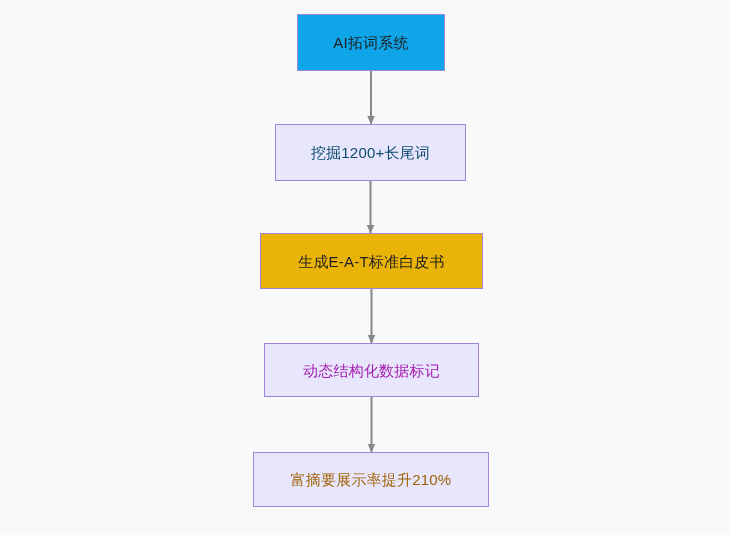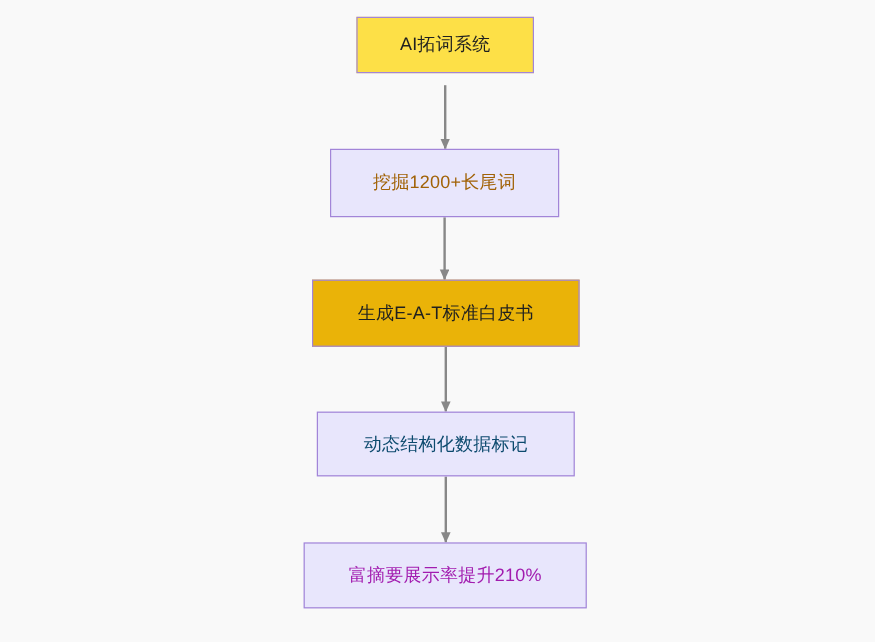--- a/index.html
+++ b/index.html
@@ -55,20 +55,20 @@
     </defs>
     <g id="edges-group">
         <line x1="371" y1="71" x2="371" y2="124" stroke="#888888" stroke-width="2" marker-end="url(#arrowhead)"></line>
         <line x1="370.5" y1="181" x2="370.5" y2="233" stroke="#888888" stroke-width="2" marker-end="url(#arrowhead)"></line>
         <line x1="371.5" y1="289" x2="371.5" y2="343" stroke="#888888" stroke-width="2" marker-end="url(#arrowhead)"></line>
         <line x1="371.5" y1="397" x2="371.5" y2="452" stroke="#888888" stroke-width="2" marker-end="url(#arrowhead)"></line>
       </g>
   </svg>
 
   <div id="nodes-group">
-      <div class="node" style="left: 297px; top: 14px; width: 148px; height: 47px; background: #fde047; border-color: rgb(162, 133, 216); color: rgb(31, 32, 32);">AI拓词系统</div>
-      <div class="node" style="left: 275px; top: 124px; width: 191px; height: 57px; background: rgb(232, 230, 252); border-color: rgb(162, 133, 216); color: #a16207;">挖掘1200+长尾词</div>
+      <div class="node" style="left: 297px; top: 14px; width: 148px; height: 57px; background: #0ea5e9; border-color: rgb(162, 133, 216); color: rgb(31, 32, 32);">AI拓词系统</div>
+      <div class="node" style="left: 275px; top: 124px; width: 191px; height: 57px; background: rgb(232, 230, 252); border-color: rgb(162, 133, 216); color: #0c4a6e;">挖掘1200+长尾词</div>
       <div class="node" style="left: 260px; top: 233px; width: 223px; height: 56px; background: #eab308; border-color: rgb(162, 133, 216); color: rgb(31, 32, 32);">生成E-A-T标准白皮书</div>
-      <div class="node" style="left: 264px; top: 343px; width: 215px; height: 54px; background: rgb(232, 230, 252); border-color: rgb(162, 133, 216); color: #0c4a6e;">动态结构化数据标记</div>
-      <div class="node" style="left: 253px; top: 452px; width: 236px; height: 55px; background: rgb(232, 230, 252); border-color: rgb(162, 133, 216); color: #a21caf;">富摘要展示率提升210%</div>
+      <div class="node" style="left: 264px; top: 343px; width: 215px; height: 54px; background: rgb(232, 230, 252); border-color: rgb(162, 133, 216); color: #a21caf;">动态结构化数据标记</div>
+      <div class="node" style="left: 253px; top: 452px; width: 236px; height: 55px; background: rgb(232, 230, 252); border-color: rgb(162, 133, 216); color: #a16207;">富摘要展示率提升210%</div>
     </div>
 
 </div>
 
 </body></html>

